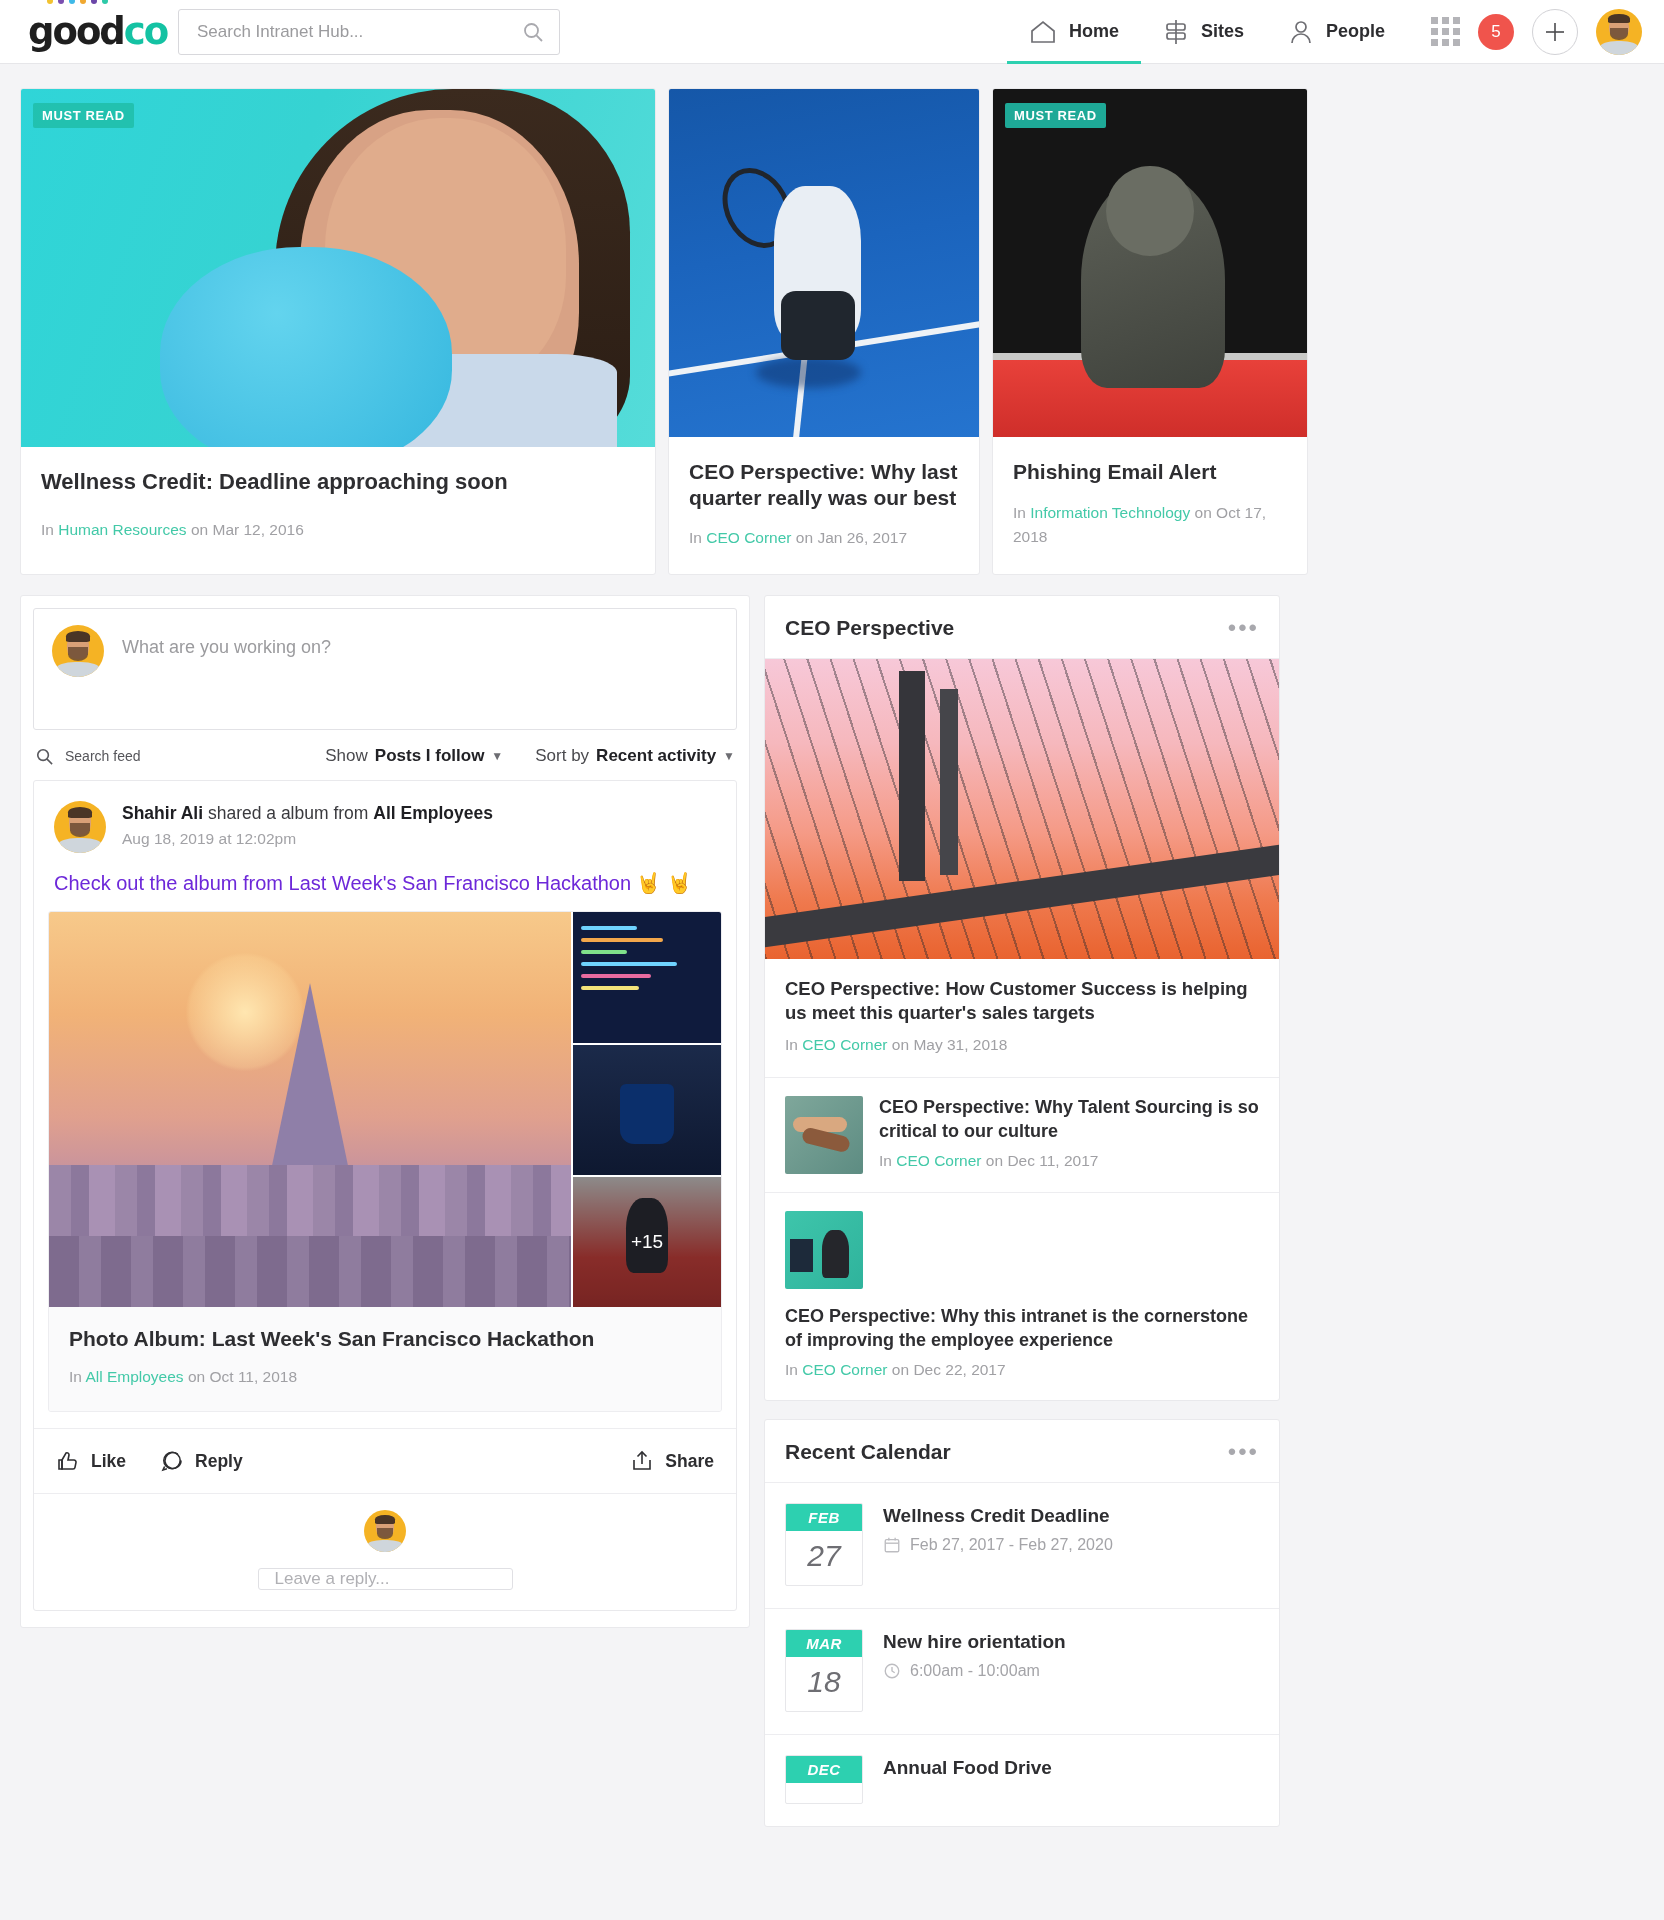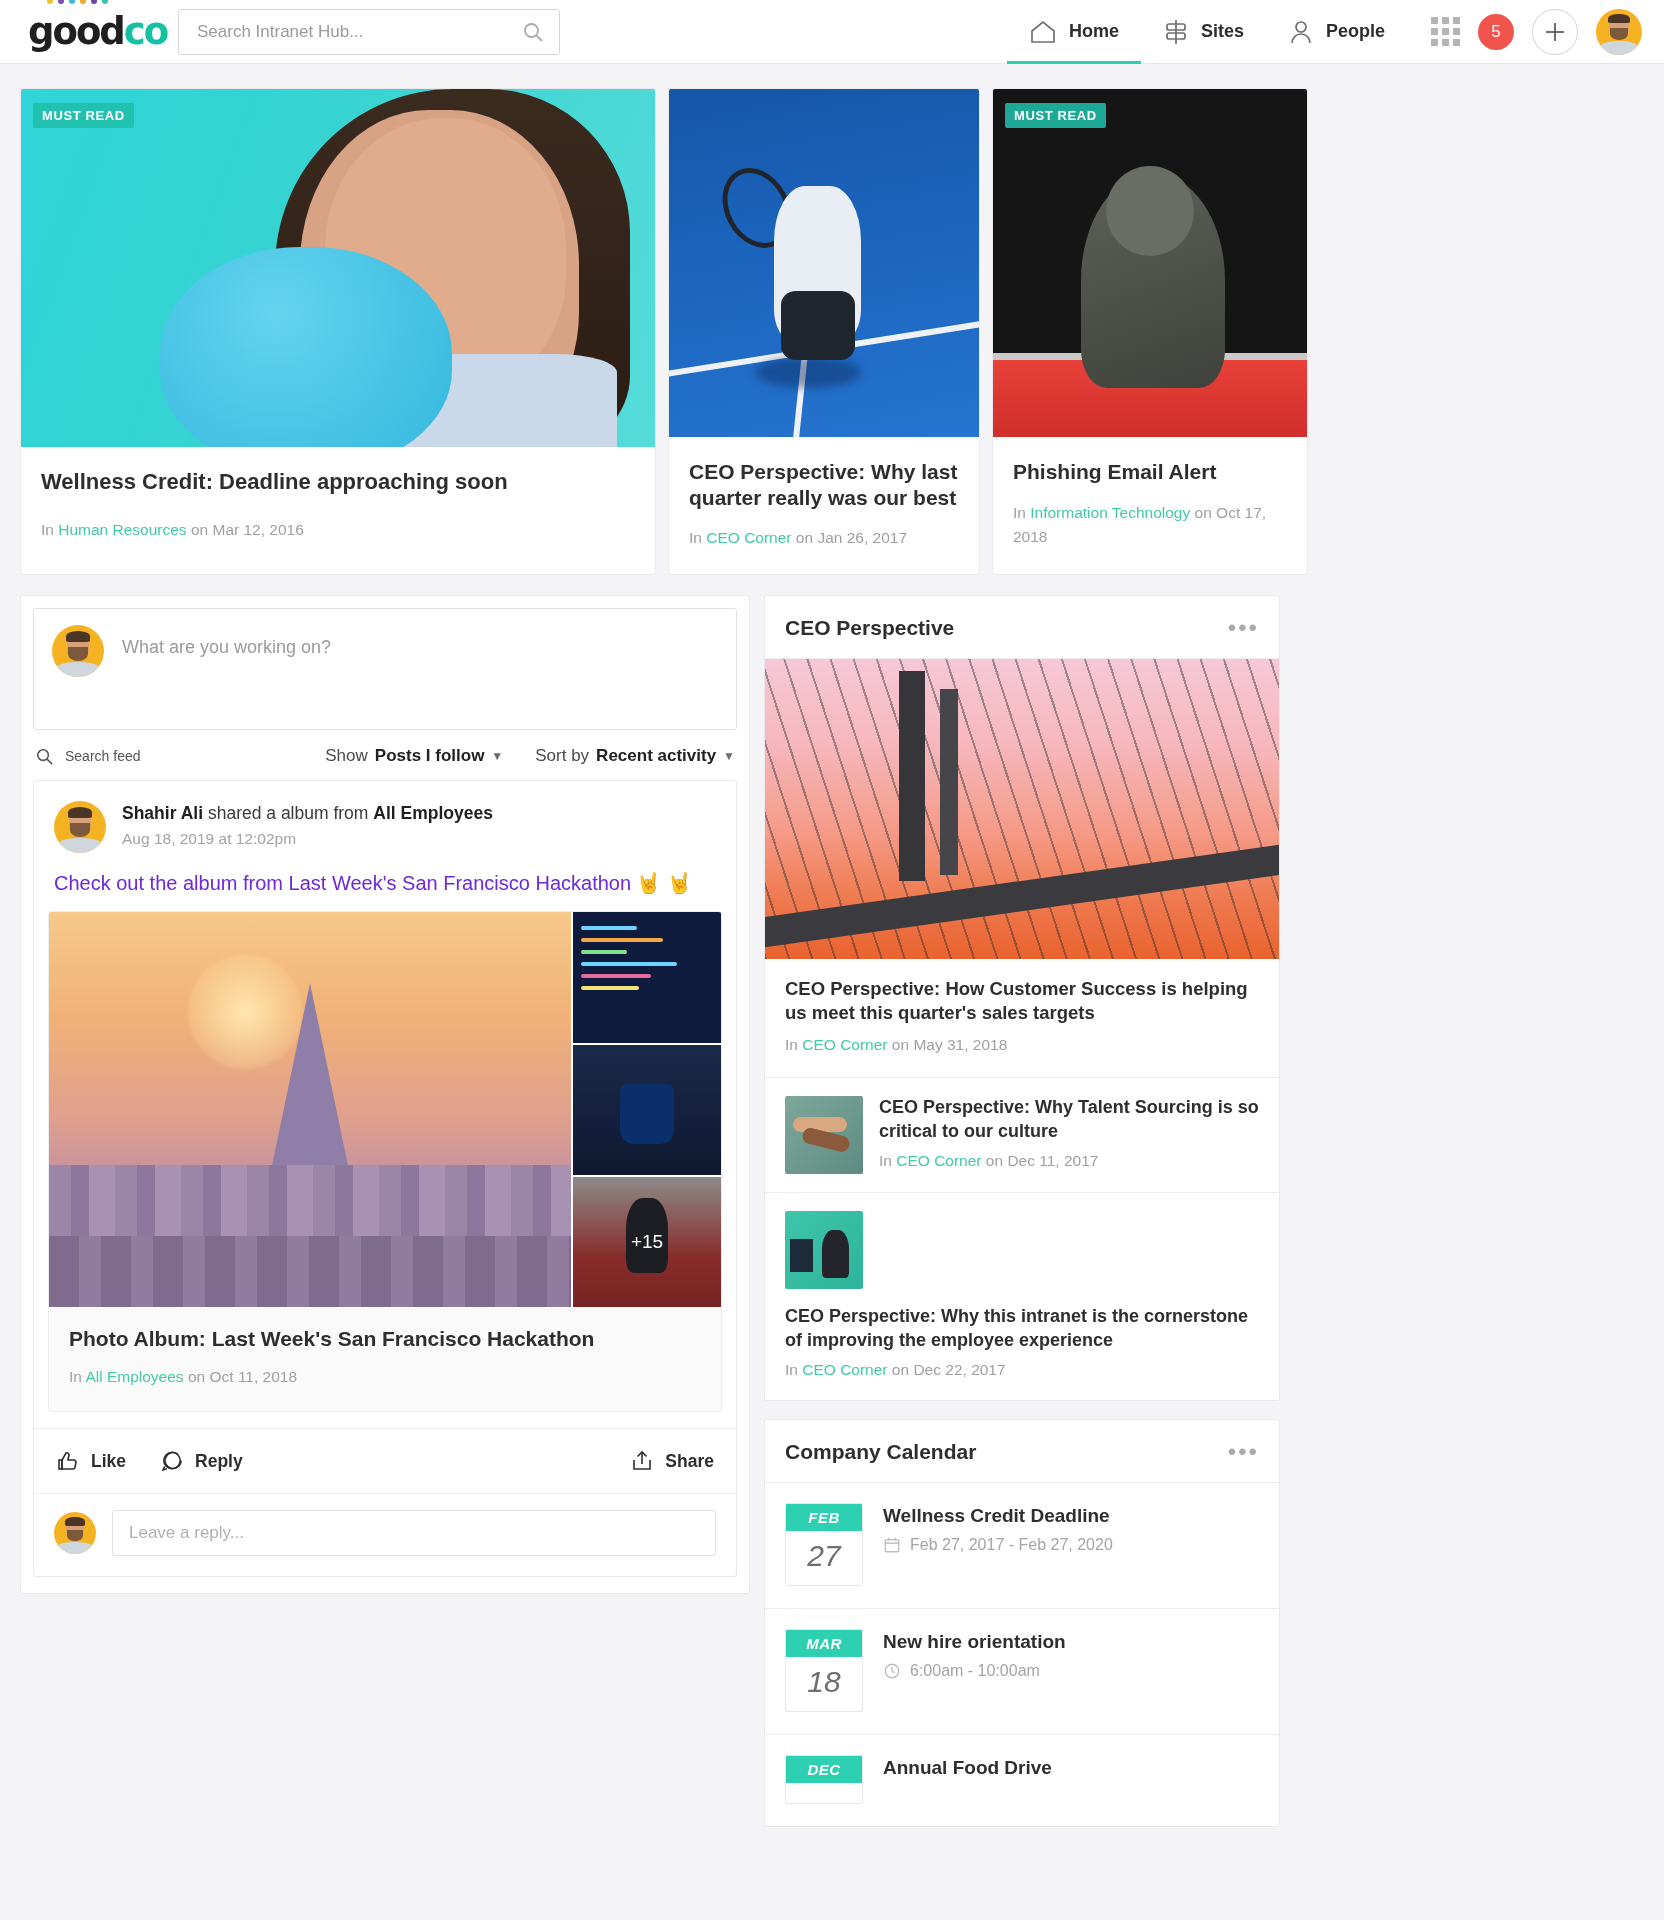--- a/index.html
+++ b/index.html
@@ -359,20 +359,21 @@
     margin-top: 16px;
     gap: 34px;
   }
   .act { display: flex; align-items: center; gap: 11px; font-size: 17.5px; font-weight: bold; color: #2e2e31; cursor: pointer; }
   .post-actions .spacer { flex: 1; }
 
   .reply-row {
     display: flex; align-items: center; gap: 16px;
     padding: 16px 20px 20px 20px;
     border-top: 1px solid #ededf0;
+    flex-direction: column;
   }
   .reply-input {
     flex: 1; height: 46px;
     border: 1px solid #e0e0e4; border-radius: 3px;
     padding: 0 16px; font-size: 17px; color: #9b9b9e;
     outline: none; background: #fff;
     font-family: "Liberation Sans", sans-serif;
   }
   .reply-input::placeholder { color: #b0b0b4; }
 
@@ -803,21 +804,21 @@
               <a href="#">CEO Corner</a>
               <span>on</span>
               <span>Dec 22, 2017</span>
             </div>
           </div>
         </div>
       </div>
 
       <div class="widget">
         <div class="widget-head">
-          <div class="widget-title">Company Calendar</div>
+          <div class="widget-title">Recent Calendar</div>
           <div class="dots">•••</div>
         </div>
 
         <div class="cal-item">
           <div class="cal-date">
             <div class="cal-mon">FEB</div>
             <div class="cal-day">27</div>
           </div>
           <div>
             <div class="cal-title">Wellness Credit Deadline</div>

